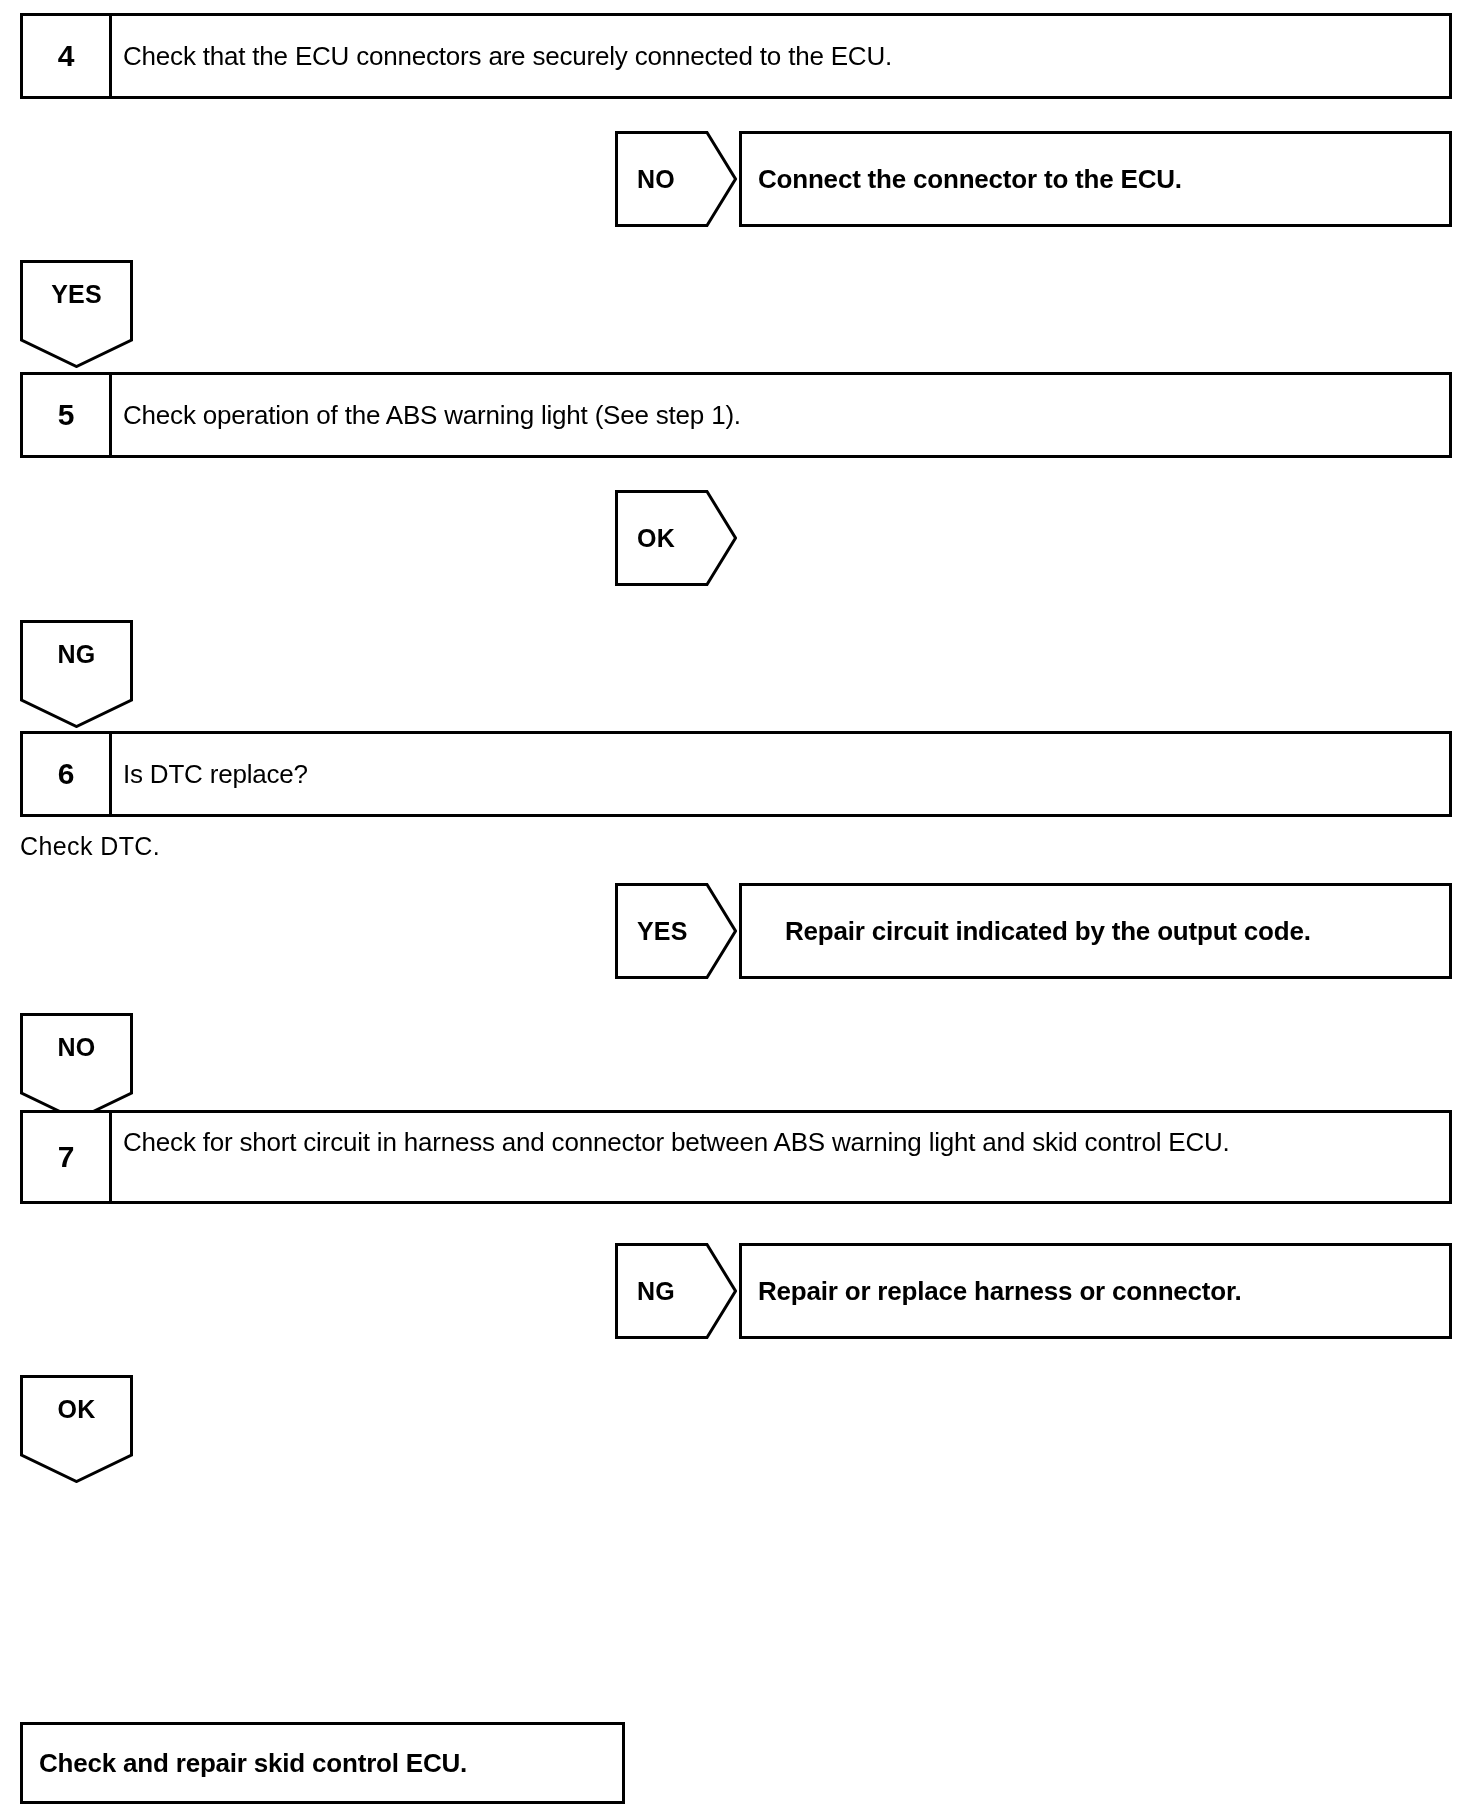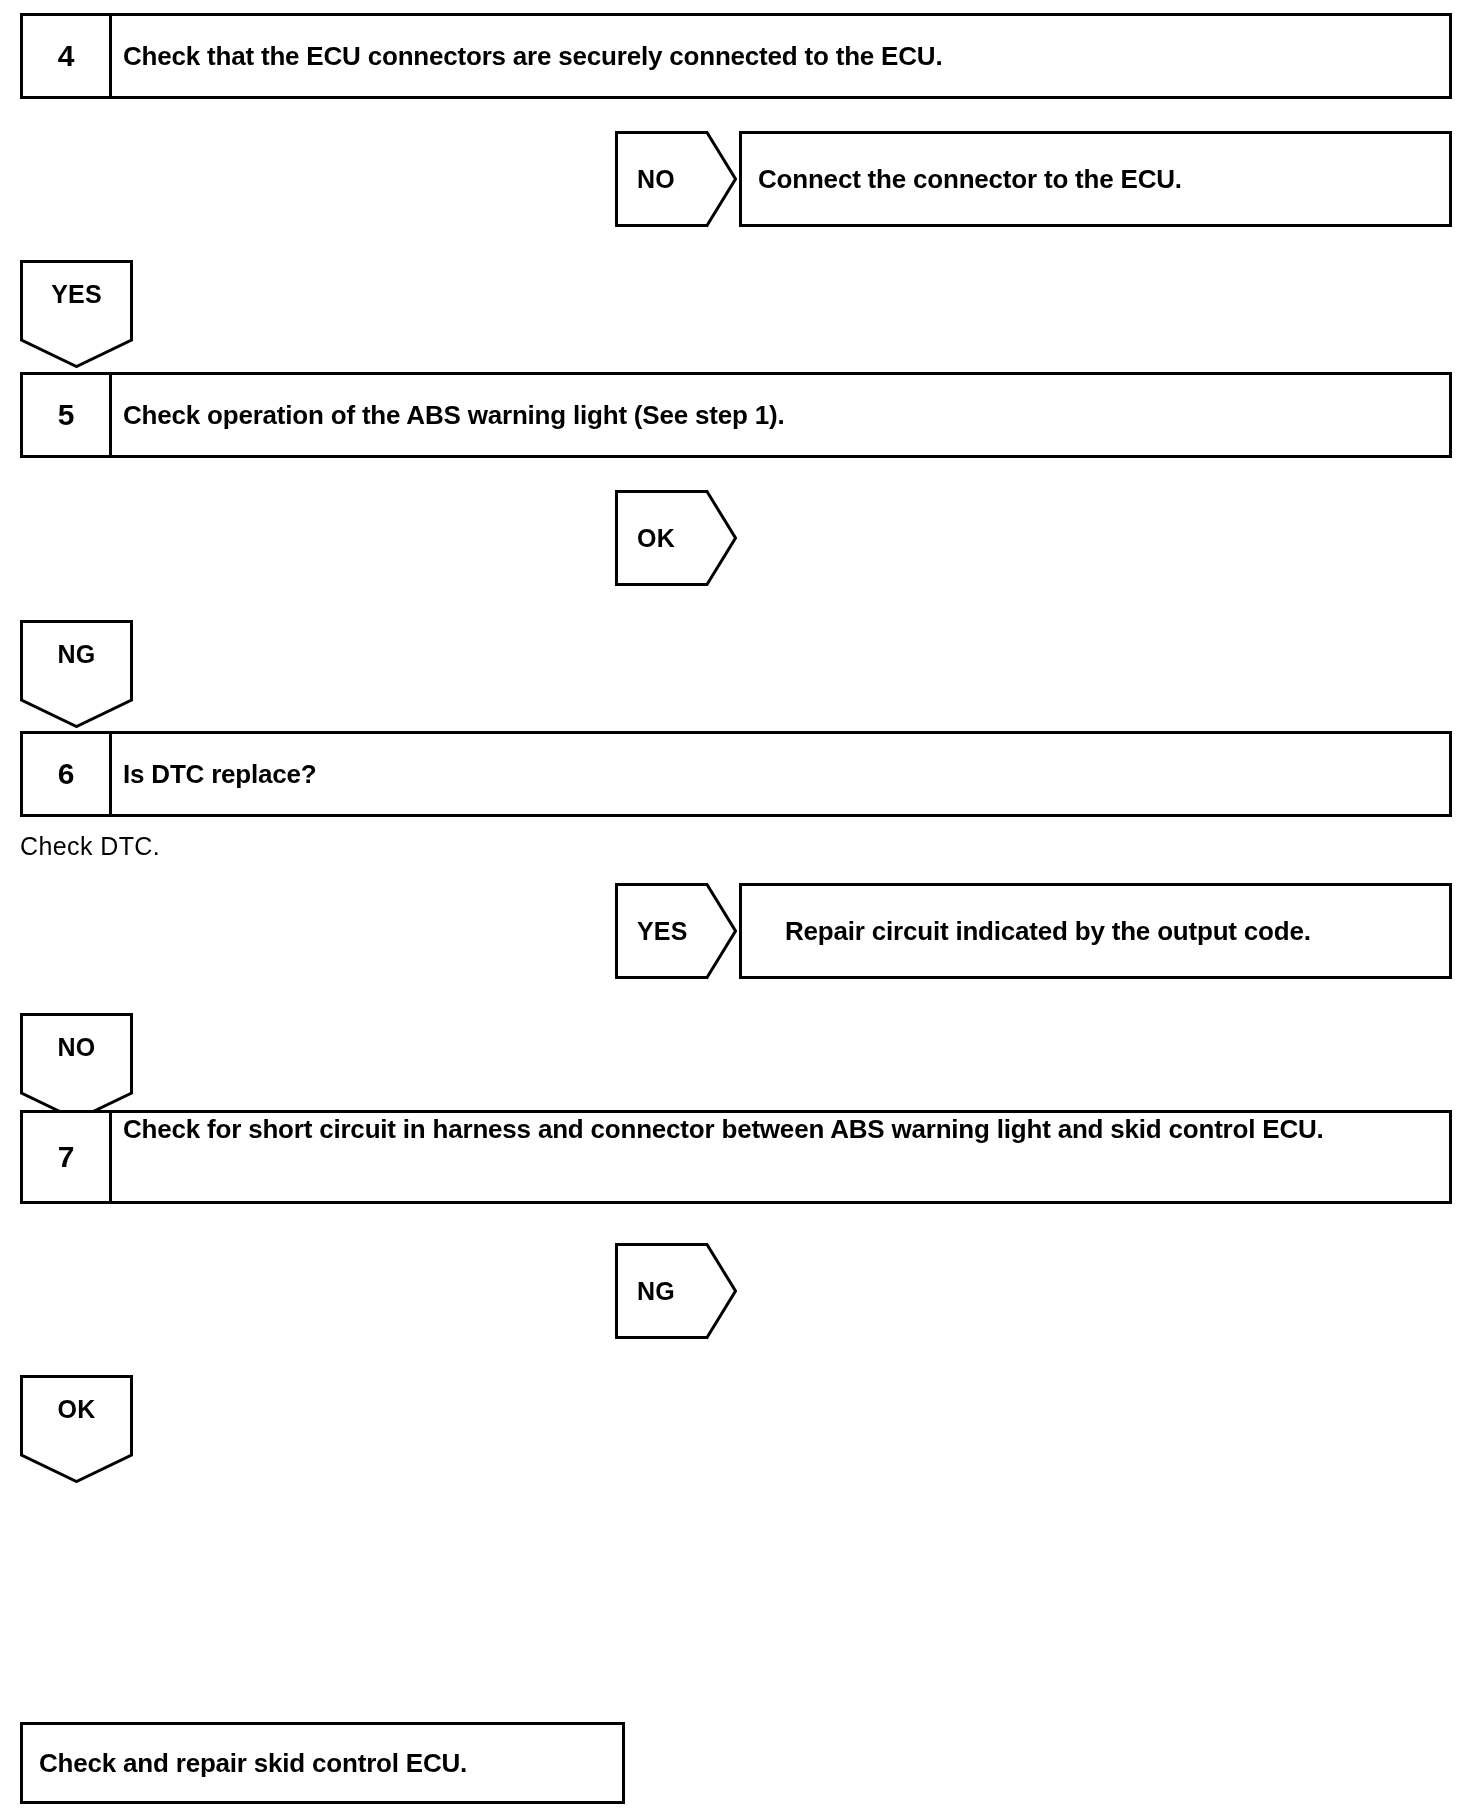--- a/index.html
+++ b/index.html
@@ -42,28 +42,29 @@
     letter-spacing: 0px;
     font-stretch: condensed;
   }
   .step-text {
     box-sizing: border-box;
     flex: 1 1 auto;
     display: flex;
     align-items: center;
     padding-left: 11px;
     padding-right: 8px;
-    font-weight: bold;
+    font-weight: normal;
     font-size: 26px;
     line-height: 1.25;
     font-stretch: condensed;
     letter-spacing: -0.2px;
   }
   .step-text.two-line {
     align-items: flex-start;
+    padding-top: 13px;
   }
 
   
   .result-box {
     position: absolute;
     box-sizing: border-box;
     border: 3px solid #000;
     background: #fff;
     display: flex;
     align-items: center;
@@ -216,20 +217,23 @@
     <div class="step-text two-line">Check for short circuit in harness and connector between ABS warning light and skid control ECU.</div>
   </div>
 
   <div class="branch-arrow" style="left:615px; top:1243px;">
     <svg viewBox="0 0 122 96" preserveAspectRatio="none">
       <polygon points="1.5,1.5 92,1.5 120.5,48 92,94.5 1.5,94.5" fill="#ffffff" stroke="#000000" stroke-width="3"></polygon>
     </svg>
     <div class="lbl">NG</div>
   </div>
 
+  <div class="result-box" style="left:739px; top:1243px; width:713px; height:96px;">
+    <span>Repair or replace harness or connector.</span>
+  </div>
 
   <div class="flow-pent" style="left:20px; top:1375px;">
     <svg viewBox="0 0 113 108" preserveAspectRatio="none">
       <polygon points="1.5,1.5 111.5,1.5 111.5,80 56.5,106.5 1.5,80" fill="#ffffff" stroke="#000000" stroke-width="3"></polygon>
     </svg>
     <div class="lbl">OK</div>
   </div>
 
   <div class="result-box" style="left:20px; top:1722px; width:605px; height:82px;">
     <span>Check and repair skid control ECU.</span>

